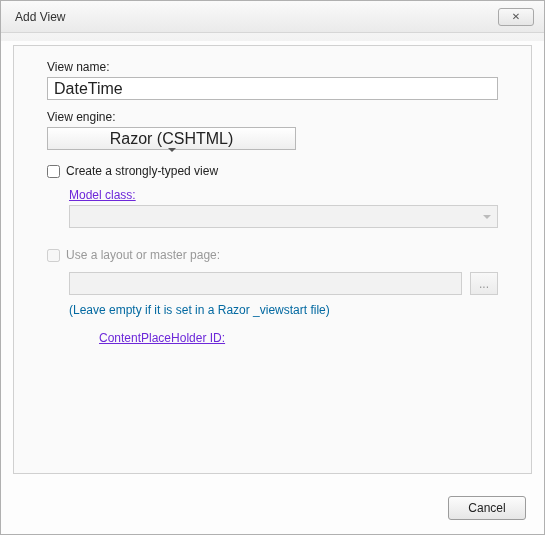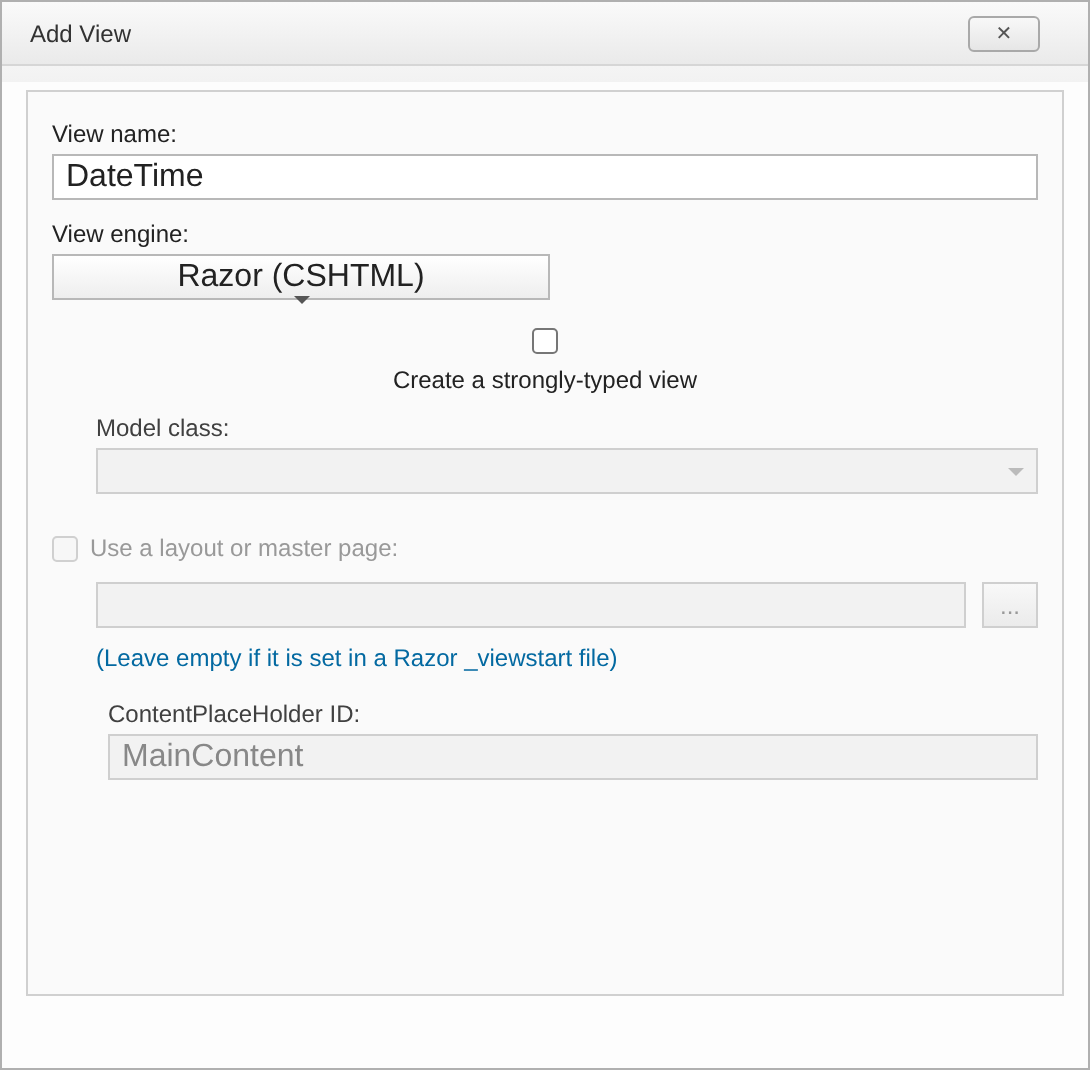--- a/index.html
+++ b/index.html
@@ -17,21 +17,21 @@
       border: 1px solid #b0b0b0;
       background: linear-gradient(#fdfdfd, #f2f2f2 40px, #fdfdfd 40px);
       display: flex;
       flex-direction: column;
     }
     .titlebar {
       height: 32px;
       display: flex;
       align-items: center;
       justify-content: space-between;
-      padding: 0 24px 0 14px;
+      padding: 0 10px 0 14px;
       background: linear-gradient(#fafafa, #eaeaea);
       border-bottom: 1px solid #d6d6d6;
     }
     .titlebar .title {
       color: #323232;
       font-size: 12px;
     }
     .close-btn {
       width: 36px;
       height: 18px;
@@ -41,30 +41,30 @@
       display: flex;
       align-items: center;
       justify-content: center;
       font-size: 10px;
       color: #555;
       cursor: pointer;
     }
     .content {
       flex: 1;
       margin: 12px;
-      padding: 14px 12px;
+      padding: 14px 33px;
       border: 1px solid #d0d0d0;
       background: #fafafa;
       display: flex;
       flex-direction: column;
       gap: 10px;
       overflow: hidden;
     }
     .label { color: #222; margin-bottom: 3px; display: block; }
-    .label.disabled { color: #404040; }
+    .label.disabled { color: #6d28d9; text-decoration: underline; }
     input[type="text"], .select, .combo {
       width: 100%;
       height: 23px;
       border: 1px solid #b8b8b8;
       background: #fff;
       padding: 2px 6px;
       font-family: inherit;
       font-size: 16px;
       color: #222;
     }
@@ -178,21 +178,21 @@
     </div>
 
     <div class="field-group">
       <label class="label">View engine:</label>
       <div class="select">
         <span>Razor (CSHTML)</span>
         <span class="chevron"></span>
       </div>
     </div>
 
-    <div class="checkbox-row" style="margin-top:4px;flex-direction:column;">
+    <div class="checkbox-row" style="margin-top:4px;">
       <input type="checkbox" style="">
       <span>Create a strongly-typed view</span>
     </div>
 
     <div class="indented field-group">
       <label class="label disabled">Model class:</label>
       <div class="combo disabled">
         <span></span>
         <span class="chevron disabled"></span>
       </div>
@@ -212,22 +212,22 @@
     <div class="indented field-group">
       <div class="row-inline">
         <input type="text" class="disabled" disabled="" style="flex: 1 1 0%;" value="">
         <div class="browse-btn">
           <span>...</span>
         </div>
       </div>
       <div class="hint">(Leave empty if it is set in a Razor _viewstart file)</div>
     </div>
 
-    <div class="indented field-group" style="margin-left:28px; margin-top:4px;justify-content:flex-end;">
+    <div class="indented field-group" style="margin-left:52px; margin-top:4px;justify-content:flex-end;">
       <label class="label disabled">ContentPlaceHolder ID:</label>
-      <input type="text" class="disabled" disabled="" value="MainContent" style="">
     </div>
 
   </div>
 
   <div class="button-bar">
+    <button class="btn">Cancel</button>
   </div>
 </div>
 
 </body></html>

